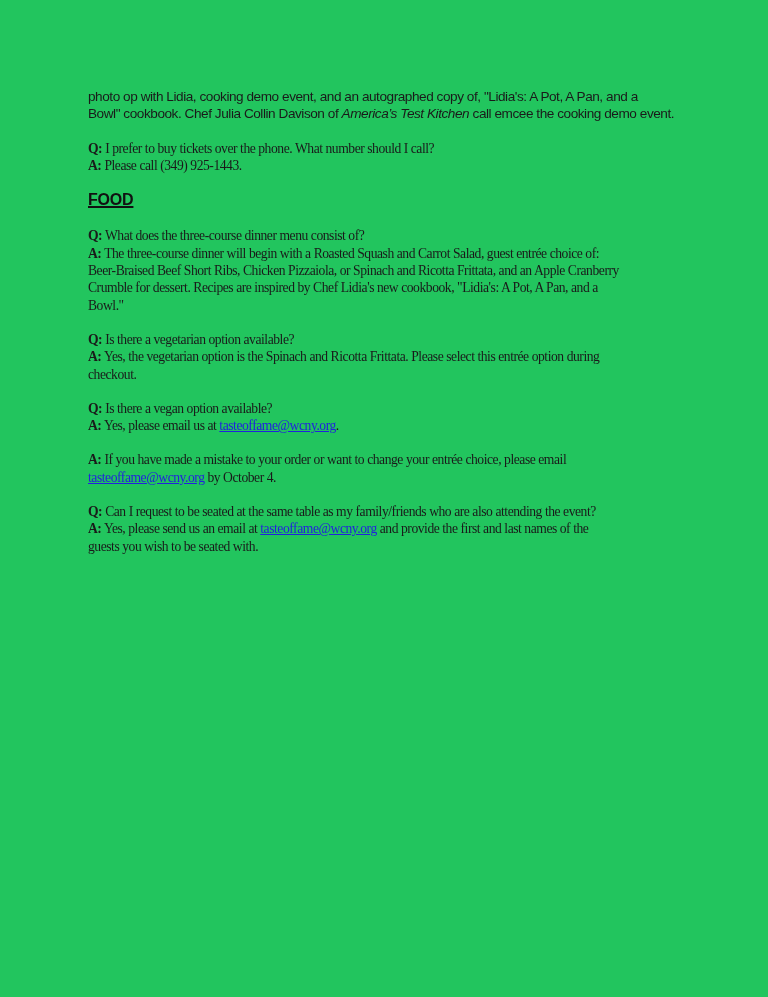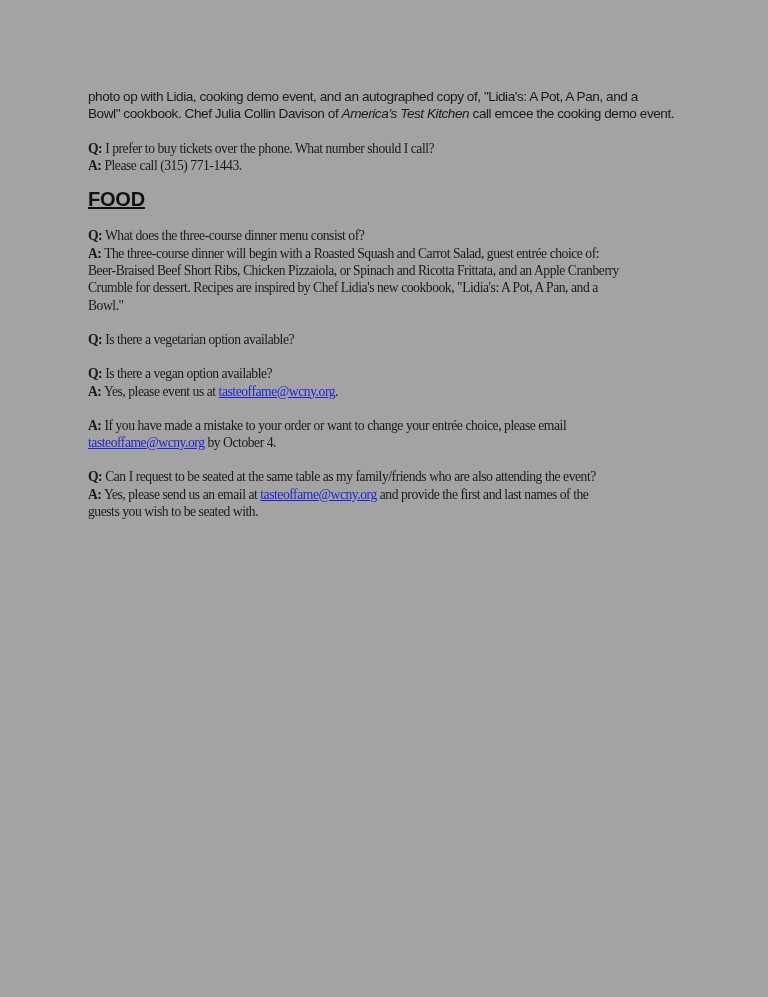--- a/index.html
+++ b/index.html
@@ -1,36 +1,36 @@
 <!DOCTYPE html>
 <html><head>
 <meta charset="utf-8">
 <style>
   html, body { margin: 0; padding: 0; background: #ffffff; }
   .page {
     position: relative;
     width: 768px;
     height: 997px;
-    background: #a3a3a3;
+    background: #22c55e;
     box-sizing: border-box;
     padding: 88px 40px 0 88px;
     font-family: "Liberation Sans", "DejaVu Sans", sans-serif;
     font-size: 13.6px;
     letter-spacing: -0.45px;
     line-height: 17.3px;
     color: #1a1a1a;
   }
   .para { margin: 0; }
   .qa { margin: 0 0 17px 0; font-family: Liberation Serif, serif; }
   .intro { margin: 0 0 17px 0; }
   .preline { white-space: pre-line; }
   b { font-weight: bold; }
   i { }
   .heading {
-    font-size: 20px;
+    font-size: 16px;
     font-weight: bold;
     text-decoration: underline;
     text-decoration-thickness: 1.5px;
     letter-spacing: -0.2px;
     margin: 4px 0 19px 0;
     color: #111111;
   }
   .link {
     color: #2222dd;
     text-decoration: underline;
@@ -40,41 +40,43 @@
 </head>
 <body>
 
 <div class="page">
 
   <p class="para intro"><span class="preline">photo op with Lidia, cooking demo event, and an autographed copy of, "Lidia's: A Pot, A Pan, and  a
 Bowl" cookbook. Chef Julia Collin Davison of </span><i>America’s Test Kitchen</i><span> call emcee the cooking demo event.</span></p>
 
   <div class="qa">
     <p class="para"><b>Q:</b> <span>I prefer to buy tickets over the phone. What number should I call?</span></p>
-    <p class="para"><b>A:</b> <span>Please call (315) 771-1443.</span></p>
+    <p class="para"><b>A:</b> <span>Please call (349) 925-1443.</span></p>
   </div>
 
 
   <h2 class="heading">FOOD</h2>
 
   <div class="qa">
     <p class="para"><b>Q:</b> <span>What does the three-course dinner menu consist of?</span></p>
     <p class="para"><b>A:</b> <span class="preline">The three-course dinner will begin with a Roasted Squash and Carrot Salad, guest entrée choice of:
 Beer-Braised Beef Short Ribs, Chicken Pizzaiola, or Spinach and Ricotta Frittata, and an Apple Cranberry
 Crumble for dessert. Recipes are inspired by Chef Lidia's new cookbook, "Lidia's: A Pot, A Pan, and a
 Bowl."</span></p>
   </div>
 
   <div class="qa">
     <p class="para"><b>Q:</b> <span>Is there a vegetarian option available?</span></p>
+    <p class="para"><b>A:</b> <span class="preline">Yes, the vegetarian option is the Spinach and Ricotta Frittata. Please select this entrée option during
+checkout.</span></p>
   </div>
 
   <div class="qa">
     <p class="para"><b>Q:</b> <span>Is there a vegan option available?</span></p>
-    <p class="para"><b>A:</b> <span>Yes, please event us at </span><a class="link">tasteoffame@wcny.org</a><span>.</span></p>
+    <p class="para"><b>A:</b> <span>Yes, please email us at </span><a class="link">tasteoffame@wcny.org</a><span>.</span></p>
   </div>
 
   <div class="qa">
     <p class="para"><b>A:</b> <span class="preline">If you have made a mistake to your order or want to change your entrée choice, please email
 </span><a class="link">tasteoffame@wcny.org</a><span> by October 4.</span></p>
   </div>
 
   <div class="qa">
     <p class="para"><b>Q:</b> <span>Can I request to be seated at the same table as my family/friends who are also attending the event?</span></p>
     <p class="para"><b>A:</b> <span>Yes, please send us an email at </span><a class="link">tasteoffame@wcny.org</a><span class="preline"> and provide the first and last names of the

